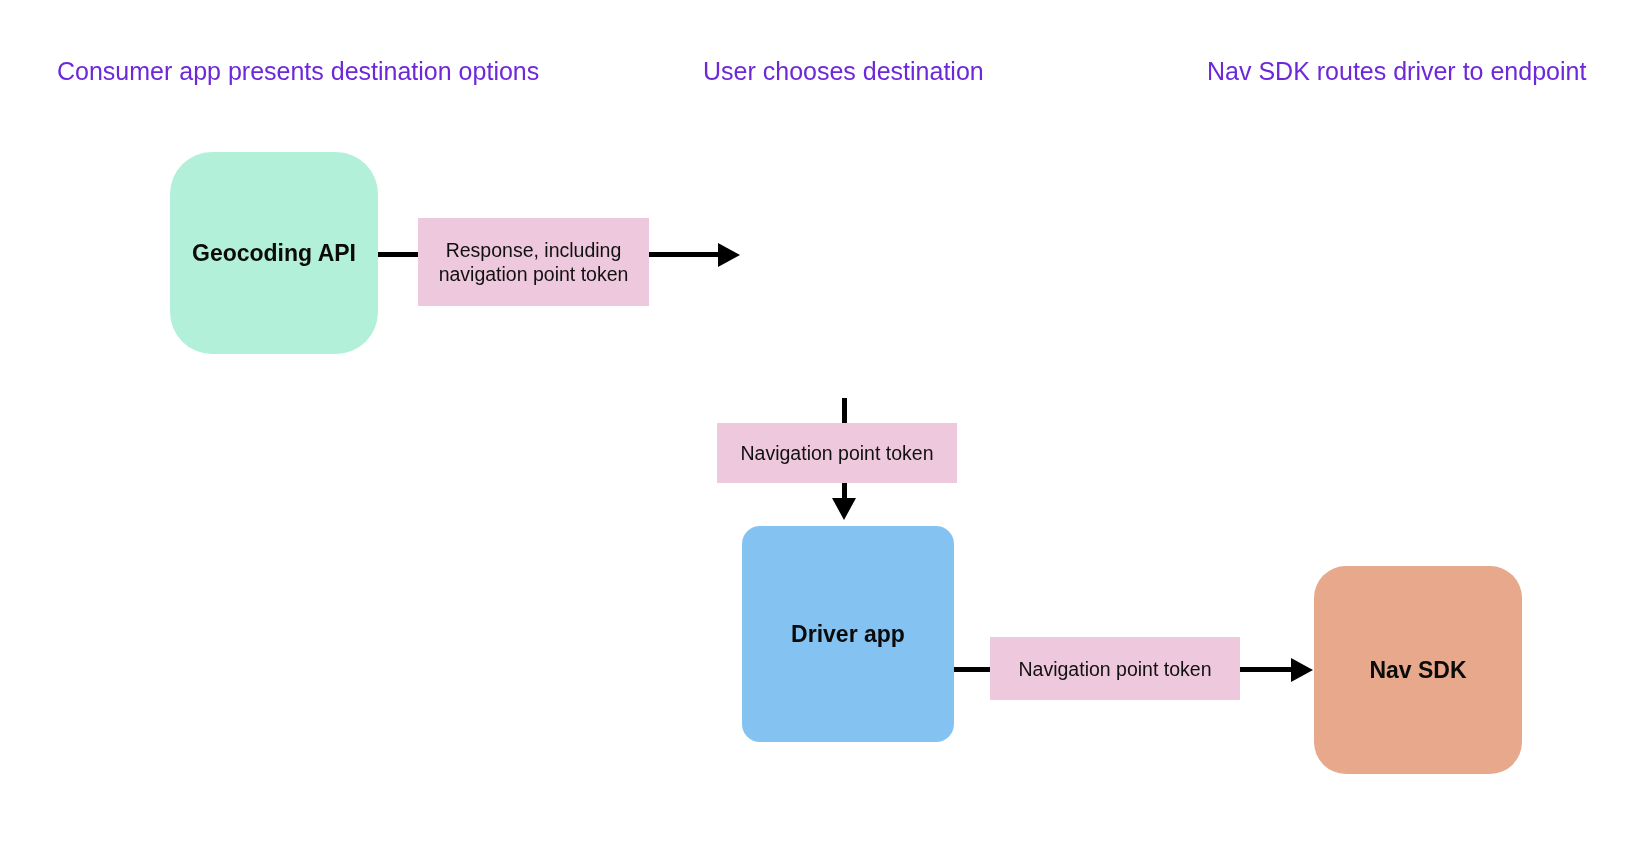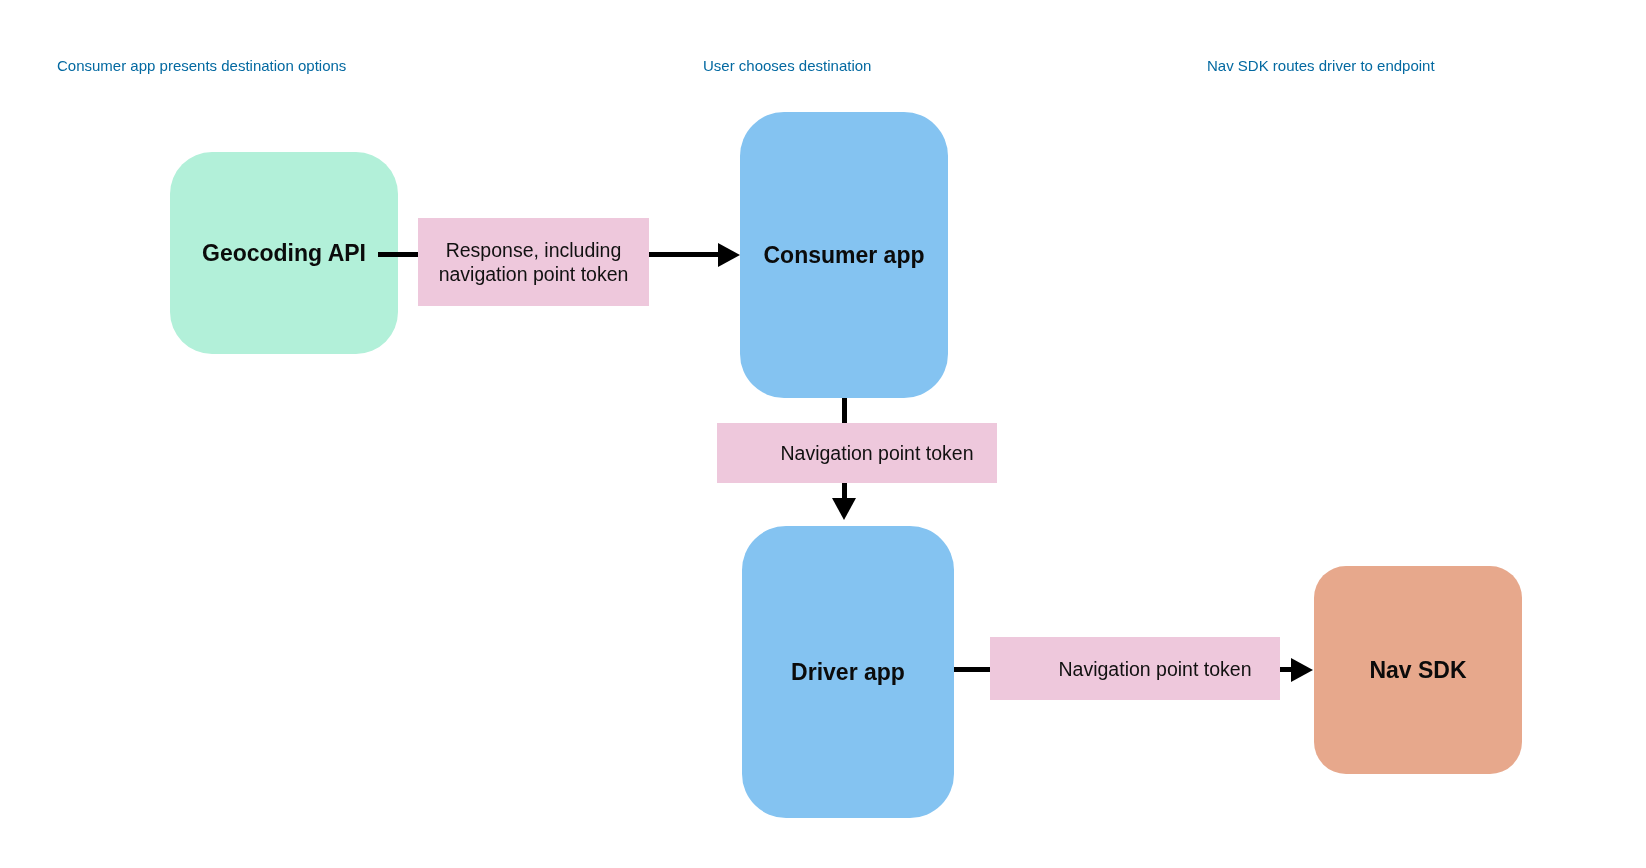--- a/index.html
+++ b/index.html
@@ -10,23 +10,23 @@
   }
   .canvas {
     position: relative;
     width: 1646px;
     height: 868px;
     background: #ffffff;
     overflow: hidden;
   }
   .col-header {
     position: absolute;
-    font-size: 15px;
+    font-size: 25px;
     font-weight: 400;
-    color: #0369a1;
+    color: #6d28d9;
     white-space: nowrap;
   }
   .node {
     position: absolute;
     display: flex;
     align-items: center;
     justify-content: center;
     text-align: center;
     font-size: 23px;
     font-weight: 700;
@@ -38,21 +38,20 @@
     position: absolute;
     display: flex;
     align-items: center;
     justify-content: center;
     text-align: center;
     font-size: 19.5px;
     font-weight: 400;
     line-height: 24px;
     color: #111111;
     z-index: 3;
-    padding-left: 40px;
   }
   .edge-line {
     position: absolute;
     background: #000000;
     z-index: 1;
   }
   .arrow-head {
     position: absolute;
     width: 0;
     height: 0;
@@ -67,23 +66,23 @@
     border-left: 12px solid transparent;
     border-right: 12px solid transparent;
     border-top: 22px solid #000000;
   }
 
   
   #hdr-1 { left: 57px;  top: 57px; }
   #hdr-2 { left: 703px; top: 57px; }
   #hdr-3 { left: 1207px; top: 57px; }
 
-  #node-geocoding { left: 170px;  top: 152px; width: 228px; height: 202px; }
+  #node-geocoding { left: 170px;  top: 152px; width: 208px; height: 202px; }
   #node-consumer  { left: 740px;  top: 112px; width: 208px; height: 286px; }
-  #node-driver    { left: 742px;  top: 526px; width: 212px; height: 292px; }
+  #node-driver    { left: 742px;  top: 526px; width: 212px; height: 216px; border-radius: 18px; }
   #node-navsdk    { left: 1314px; top: 566px; width: 208px; height: 208px; border-radius: 32px; }
 
   #line-1 { left: 378px; top: 252px; width: 346px; height: 5px; }
   #head-1 { left: 718px; top: 243px; }
   #label-1 { left: 418px; top: 218px; width: 231px; height: 88px; padding: 5px 6px; box-sizing: border-box; }
 
   #line-2 { left: 842px; top: 398px; width: 5px; height: 104px; }
   #head-2 { left: 832px; top: 498px; }
   #label-2 { left: 717px; top: 423px; width: 240px; height: 60px; }
 
@@ -97,23 +96,20 @@
 <div class="canvas">
 
   <div id="hdr-1" class="col-header">Consumer app presents destination options</div>
   <div id="hdr-3" class="col-header">Nav SDK routes driver to endpoint</div>
   <div id="hdr-2" class="col-header">User chooses destination</div>
 
   <div id="node-geocoding" class="node r42" style="background-color: rgb(178, 240, 217);">
     <span>Geocoding API</span>
   </div>
 
-  <div id="node-consumer" class="node r44" style="background-color: rgb(132, 195, 241);">
-    <span>Consumer app</span>
-  </div>
 
   <div id="node-driver" class="node r44" style="background-color: rgb(132, 195, 241);">
     <span>Driver app</span>
   </div>
 
   <div id="node-navsdk" class="node r42" style="background-color: rgb(231, 168, 140);">
     <span>Nav SDK</span>
   </div>
 
   <div id="line-1" class="edge-line"></div>

